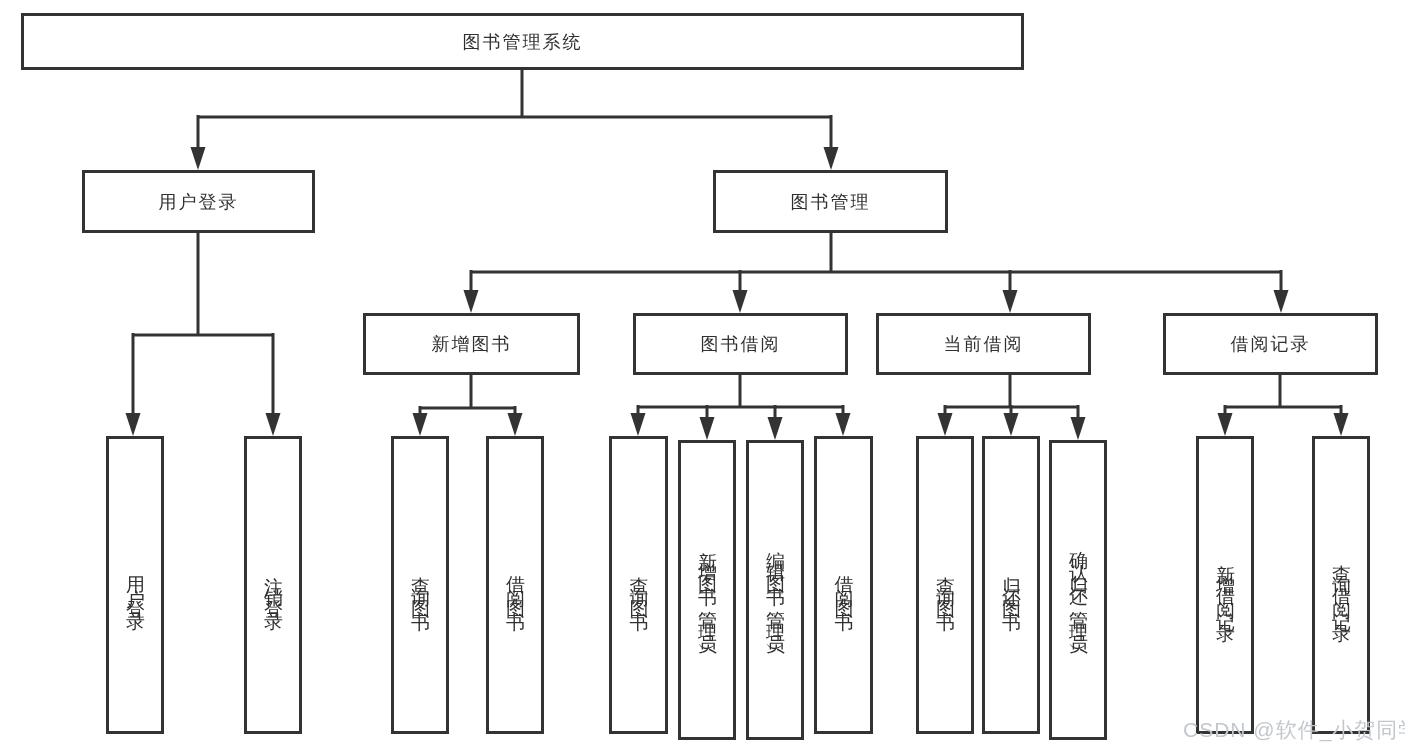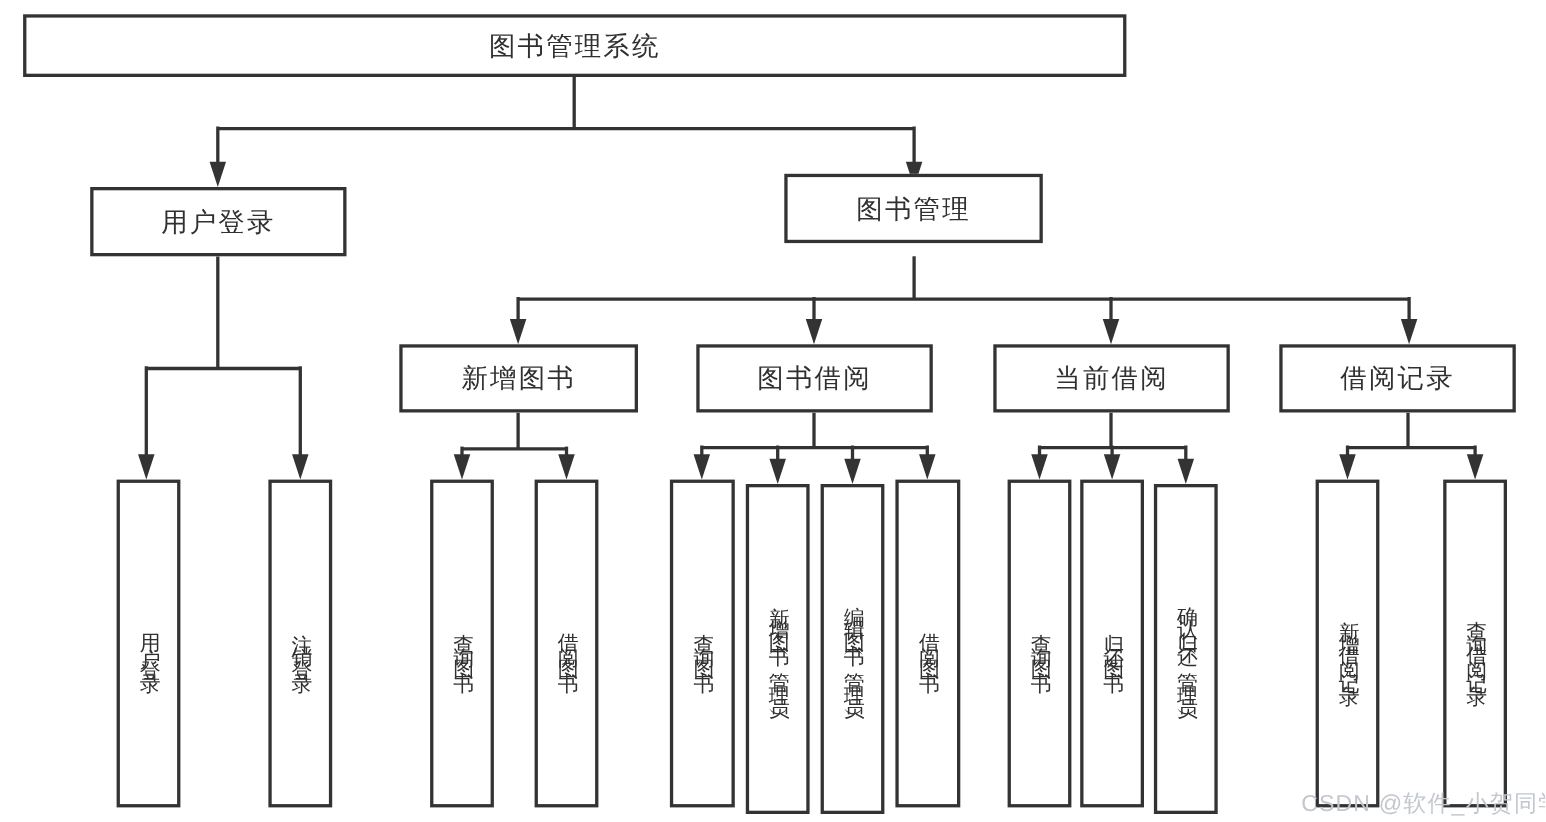--- a/index.html
+++ b/index.html
@@ -20,21 +20,21 @@
   .box {
     position: absolute;
     box-sizing: border-box;
     background: #ffffff;
     border: 3px solid #333333;
     display: flex;
     align-items: center;
     justify-content: center;
   }
   .box.h span {
-    font-size: 24px;
+    font-size: 18px;
     letter-spacing: 2px;
     white-space: nowrap;
   }
   .box.v span {
     writing-mode: vertical-rl;
     text-orientation: mixed;
     font-size: 19px;
     line-height: 1.1;
     letter-spacing: 12px;
     white-space: nowrap;
@@ -121,31 +121,31 @@
     </g>
   </svg>
 
   <div class="box h" style="left:21px;top:13px;width:1003px;height:57px">
     <span>图书管理系统</span>
   </div>
 
   <div class="box h" style="left:82px;top:170px;width:233px;height:63px">
     <span>用户登录</span>
   </div>
-  <div class="box h" style="left:713px;top:158px;width:235px;height:63px">
+  <div class="box h" style="left:713px;top:170px;width:235px;height:63px">
     <span>图书管理</span>
   </div>
 
   <div class="box h" style="left:363px;top:313px;width:217px;height:62px">
     <span>新增图书</span>
   </div>
   <div class="box h" style="left:633px;top:313px;width:215px;height:62px">
     <span>图书借阅</span>
   </div>
-  <div class="box h" style="left:903px;top:313px;width:215px;height:62px">
+  <div class="box h" style="left:876px;top:313px;width:215px;height:62px">
     <span>当前借阅</span>
   </div>
   <div class="box h" style="left:1163px;top:313px;width:215px;height:62px">
     <span>借阅记录</span>
   </div>
 
   <div class="box v" style="left:106px;top:436px;width:58px;height:298px">
     <span>用户登录</span>
   </div>
   <div class="box v" style="left:244px;top:436px;width:58px;height:298px">

